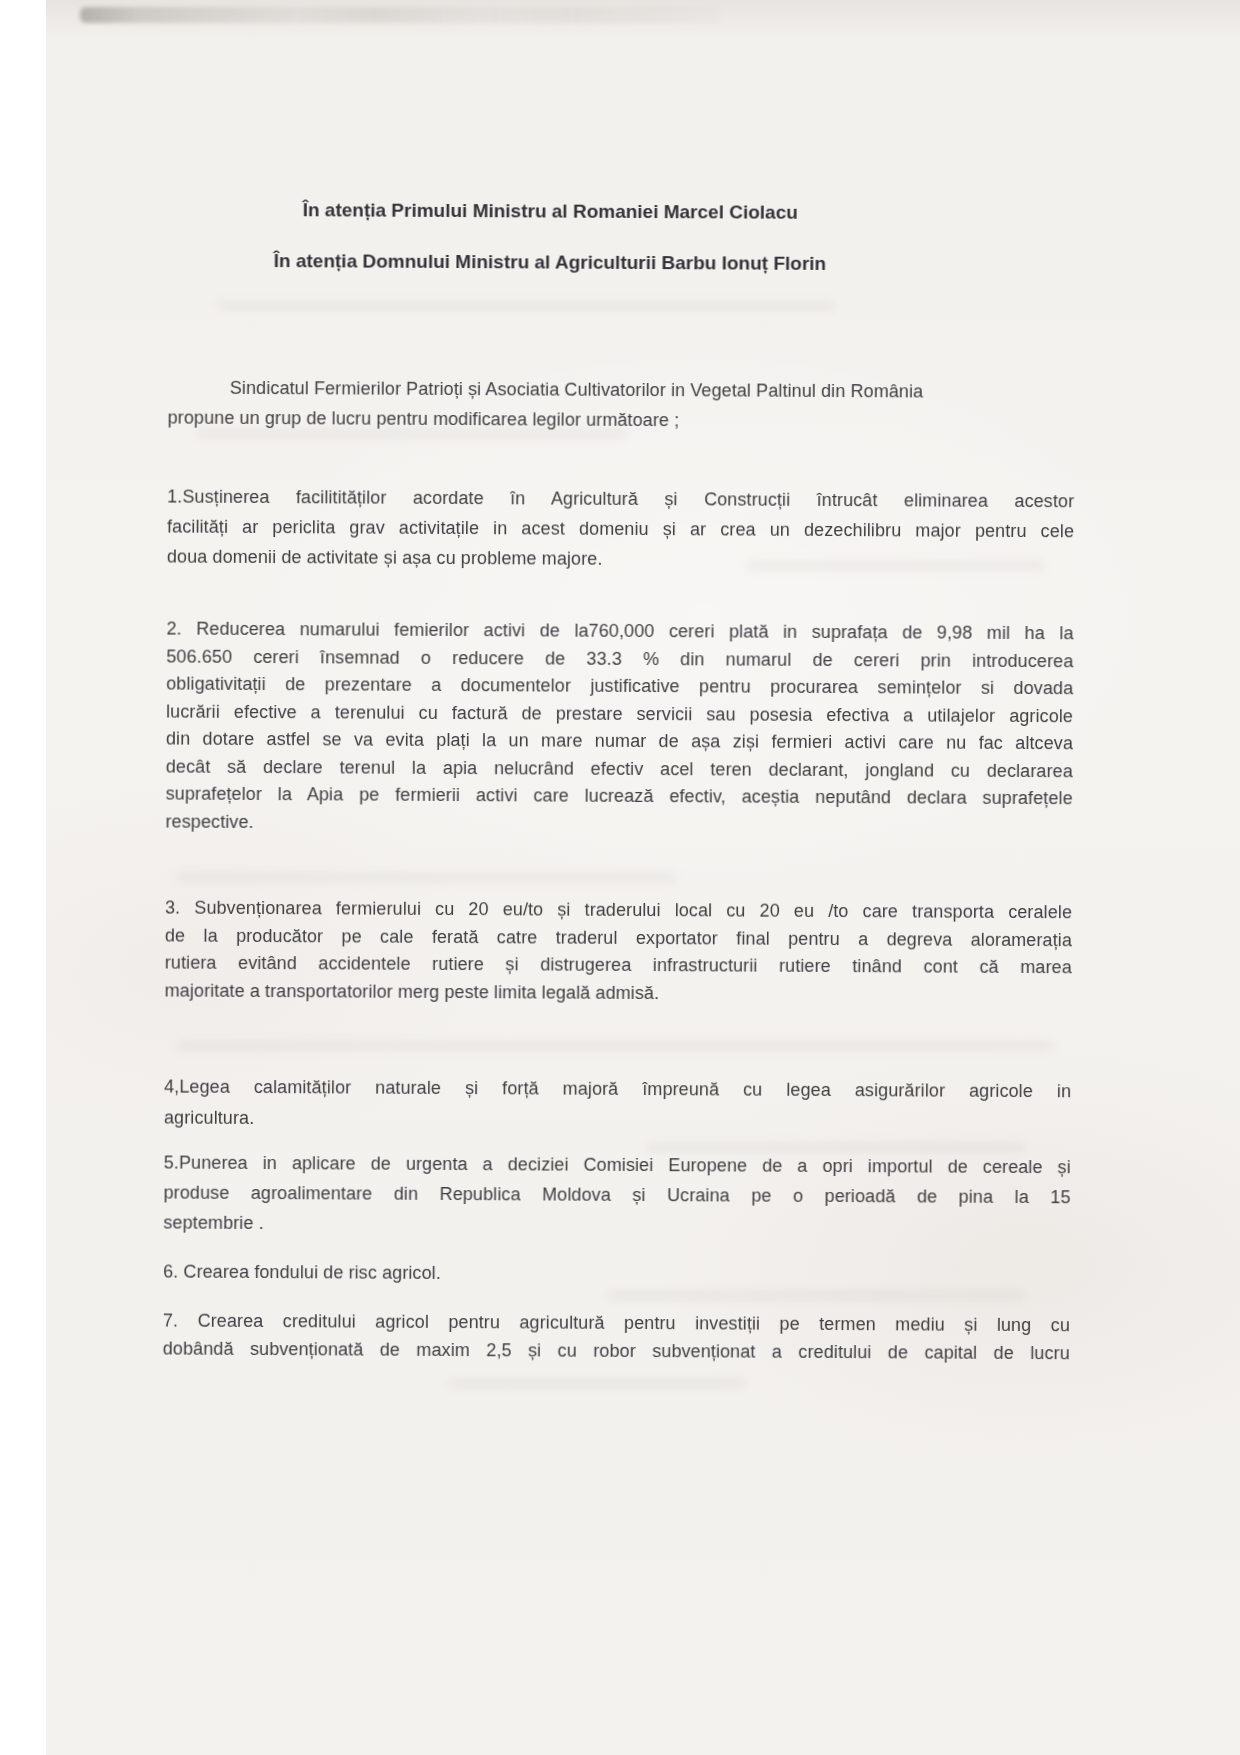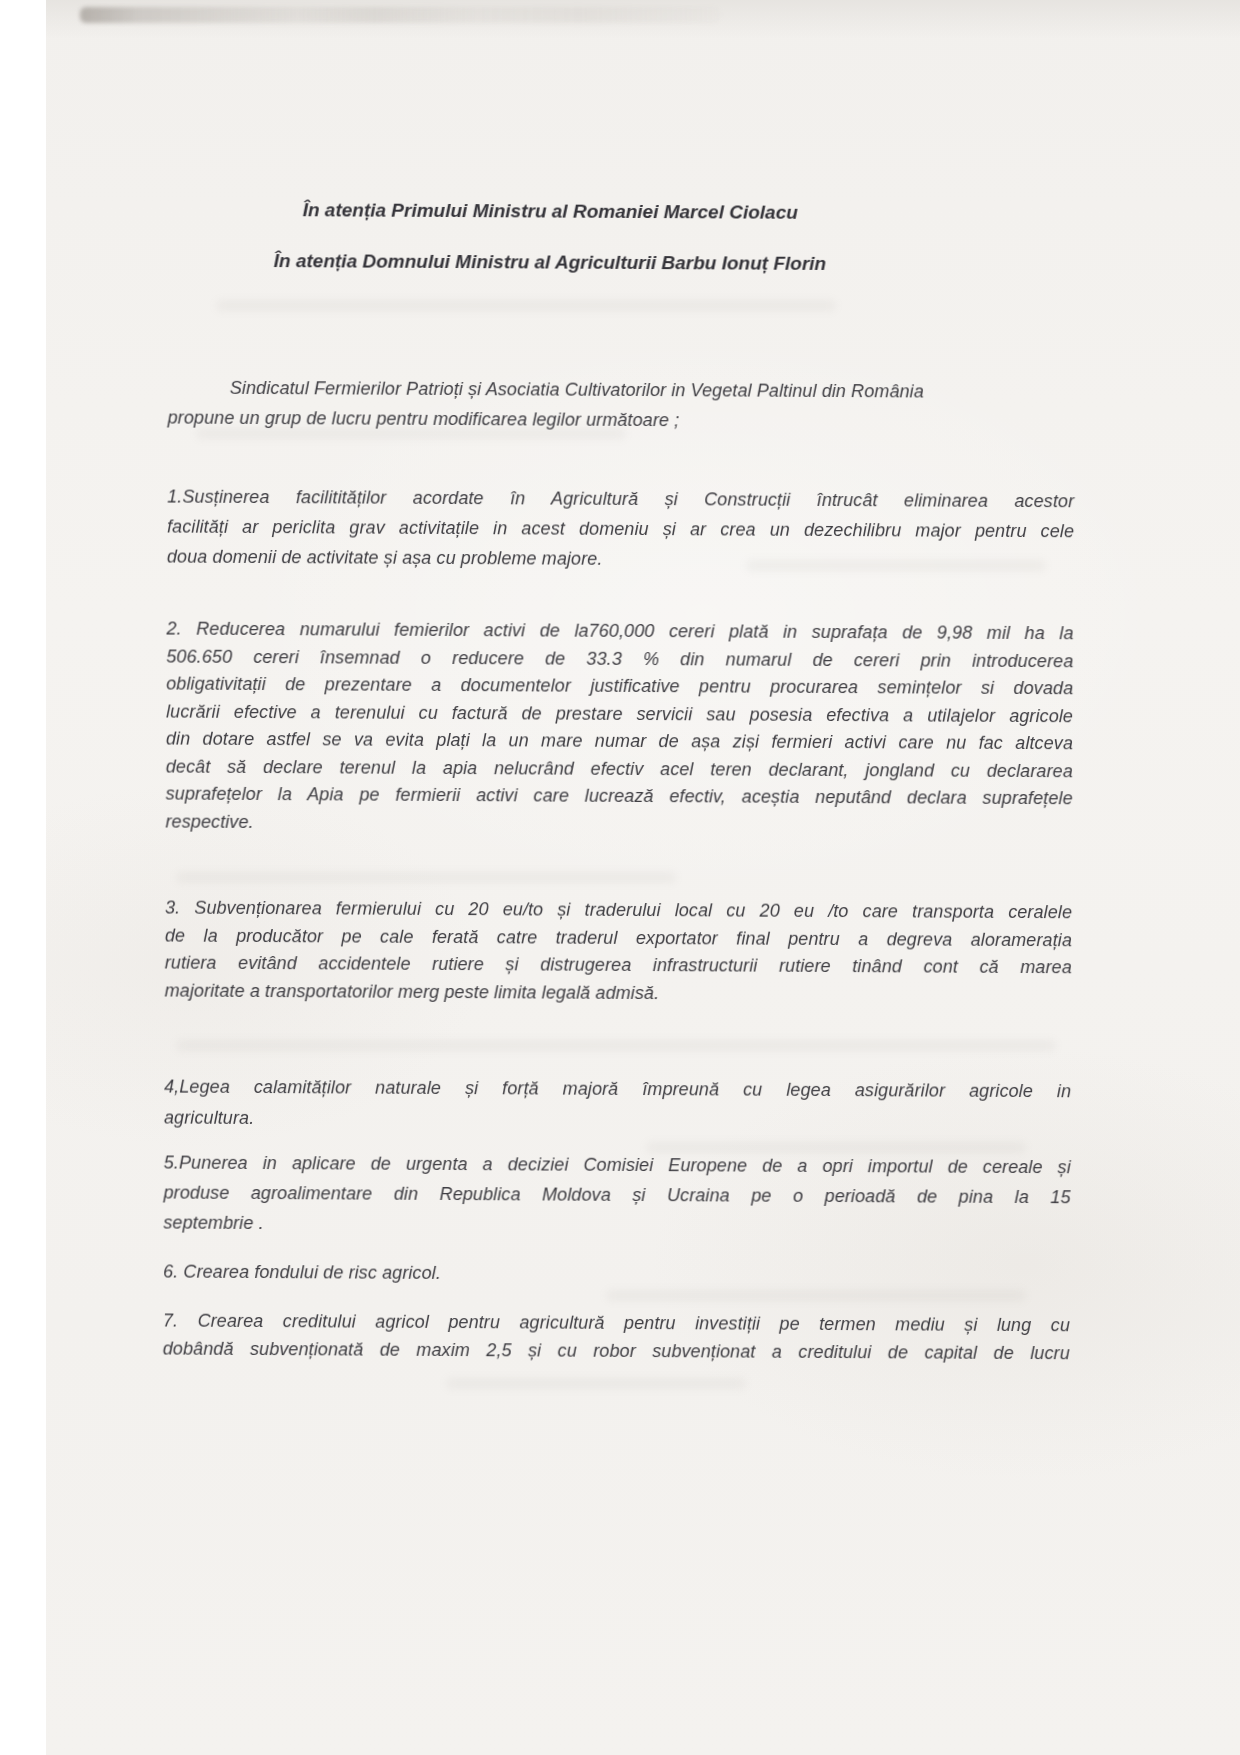--- a/index.html
+++ b/index.html
@@ -7,21 +7,20 @@
     padding: 0;
     background: #ffffff;
     font-family: "Liberation Sans", sans-serif;
   }
   .scan-page {
     position: relative;
     width: 1240px;
     height: 1755px;
     background: #ffffff;
     overflow: hidden;
-    font-style: italic;
   }
   
   .paper {
     position: absolute;
     left: 46px;
     top: 0;
     width: 1194px;
     height: 1755px;
     background-color: #f4f2ef;
     background-image:

